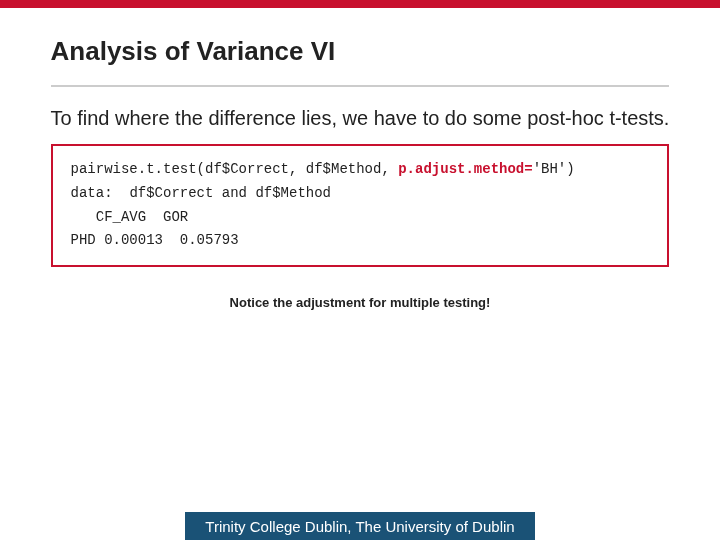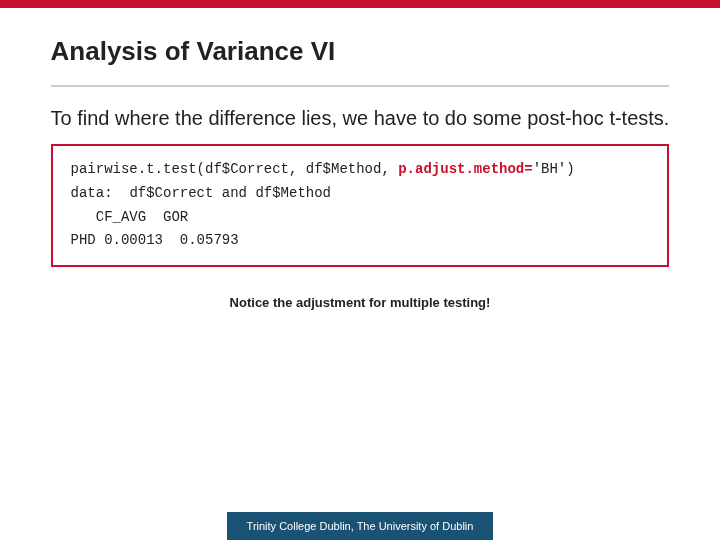--- a/index.html
+++ b/index.html
@@ -92,21 +92,21 @@
     .footer-bar {
       height: 28px;
       background: #1a5276;
       display: flex;
       align-items: center;
       padding: 0 20px;
     }
 
     .footer-text {
       color: #ffffff;
-      font-size: 11px;
+      font-size: 15px;
       font-family: Arial, sans-serif;
     }
   </style>
 </head>
 <body>
 
 <div class="page-container">
   <div class="header-bar"></div>
 
   <div class="content-area">

